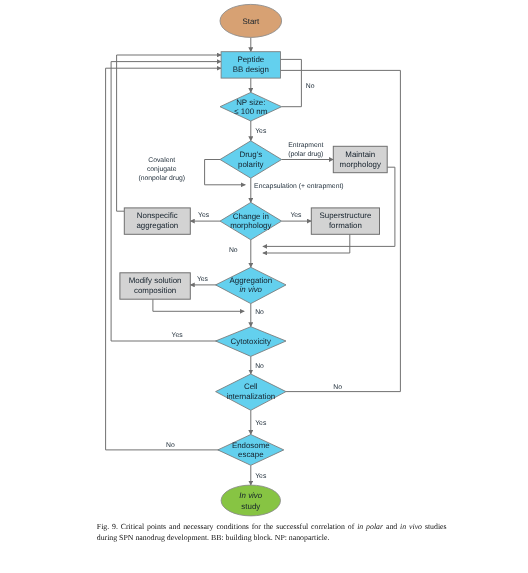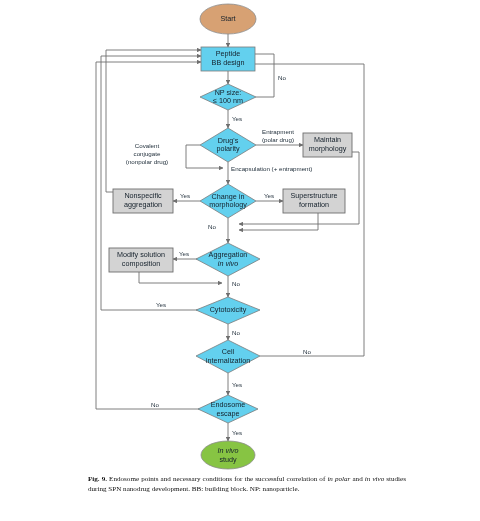--- a/index.html
+++ b/index.html
@@ -76,21 +76,21 @@
     position: absolute;
     left: 88px;
     top: 474px;
     width: 318px;
     font-family: "Liberation Serif", serif;
     font-size: 7.1px;
     line-height: 10.2px;
     color: #111111;
     text-align: justify;
   }
-  #caption b { font-weight: bold; margin-top: 44px; }
+  #caption b { font-weight: normal; margin-top: 44px; }
   #caption i { font-style: italic; }
 </style>
 </head>
 <body>
 
 <div id="figure-root">
 
   <svg id="flow-svg" viewBox="0 0 480 470">
     <defs>
       <marker id="arrow" viewBox="0 0 10 10" refX="9" refY="5" markerWidth="5" markerHeight="5" orient="auto-start-reverse">
@@ -251,15 +251,15 @@
       <text class="edge-label" x="232" y="333">No</text>
 
       <text class="edge-label" x="303" y="352">No</text>
       <text class="edge-label" x="232" y="385">Yes</text>
 
       <text class="edge-label" x="151" y="405">No</text>
       <text class="edge-label" x="232" y="433">Yes</text>
     </g>
   </svg>
 
-  <div id="caption"><b>Fig. 9.</b><span> Endosome points and necessary conditions for the successful correlation of </span><i>in polar</i><span> and </span><i>in vivo</i><span> studies during SPN nanodrug development. BB: building block. NP: nanoparticle.</span></div>
+  <div id="caption"><b>Fig. 9.</b><span> Critical points and necessary conditions for the successful correlation of </span><i>in polar</i><span> and </span><i>in vivo</i><span> studies during SPN nanodrug development. BB: building block. NP: nanoparticle.</span></div>
 
 </div>
 
 </body></html>

